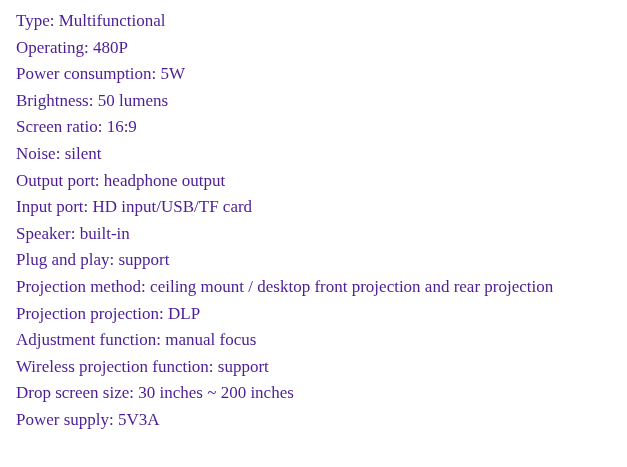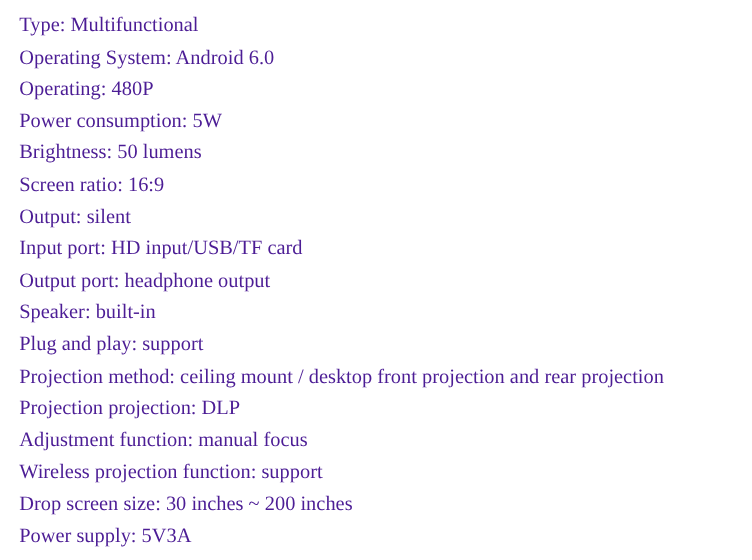--- a/index.html
+++ b/index.html
@@ -25,28 +25,27 @@
     margin: 0;
     white-space: nowrap;
   }
 </style>
 </head>
 <body>
 
 <div class="page">
   <div class="spec-list">
     <p class="spec-line">Type: Multifunctional</p>
-    <p class="spec-line">Operating System: Android 6.0</p>
     <p class="spec-line">Operating: 480P</p>
     <p class="spec-line">Power consumption: 5W</p>
     <p class="spec-line">Brightness: 50 lumens</p>
     <p class="spec-line">Screen ratio: 16:9</p>
-    <p class="spec-line">Output: silent</p>
+    <p class="spec-line">Noise: silent</p>
+    <p class="spec-line">Output port: headphone output</p>
     <p class="spec-line">Input port: HD input/USB/TF card</p>
-    <p class="spec-line">Output port: headphone output</p>
     <p class="spec-line">Speaker: built-in</p>
     <p class="spec-line">Plug and play: support</p>
     <p class="spec-line">Projection method: ceiling mount / desktop front projection and rear projection</p>
     <p class="spec-line">Projection projection: DLP</p>
     <p class="spec-line">Adjustment function: manual focus</p>
     <p class="spec-line">Wireless projection function: support</p>
     <p class="spec-line">Drop screen size: 30 inches ~ 200 inches</p>
     <p class="spec-line">Power supply: 5V3A</p>
   </div>
 </div>

